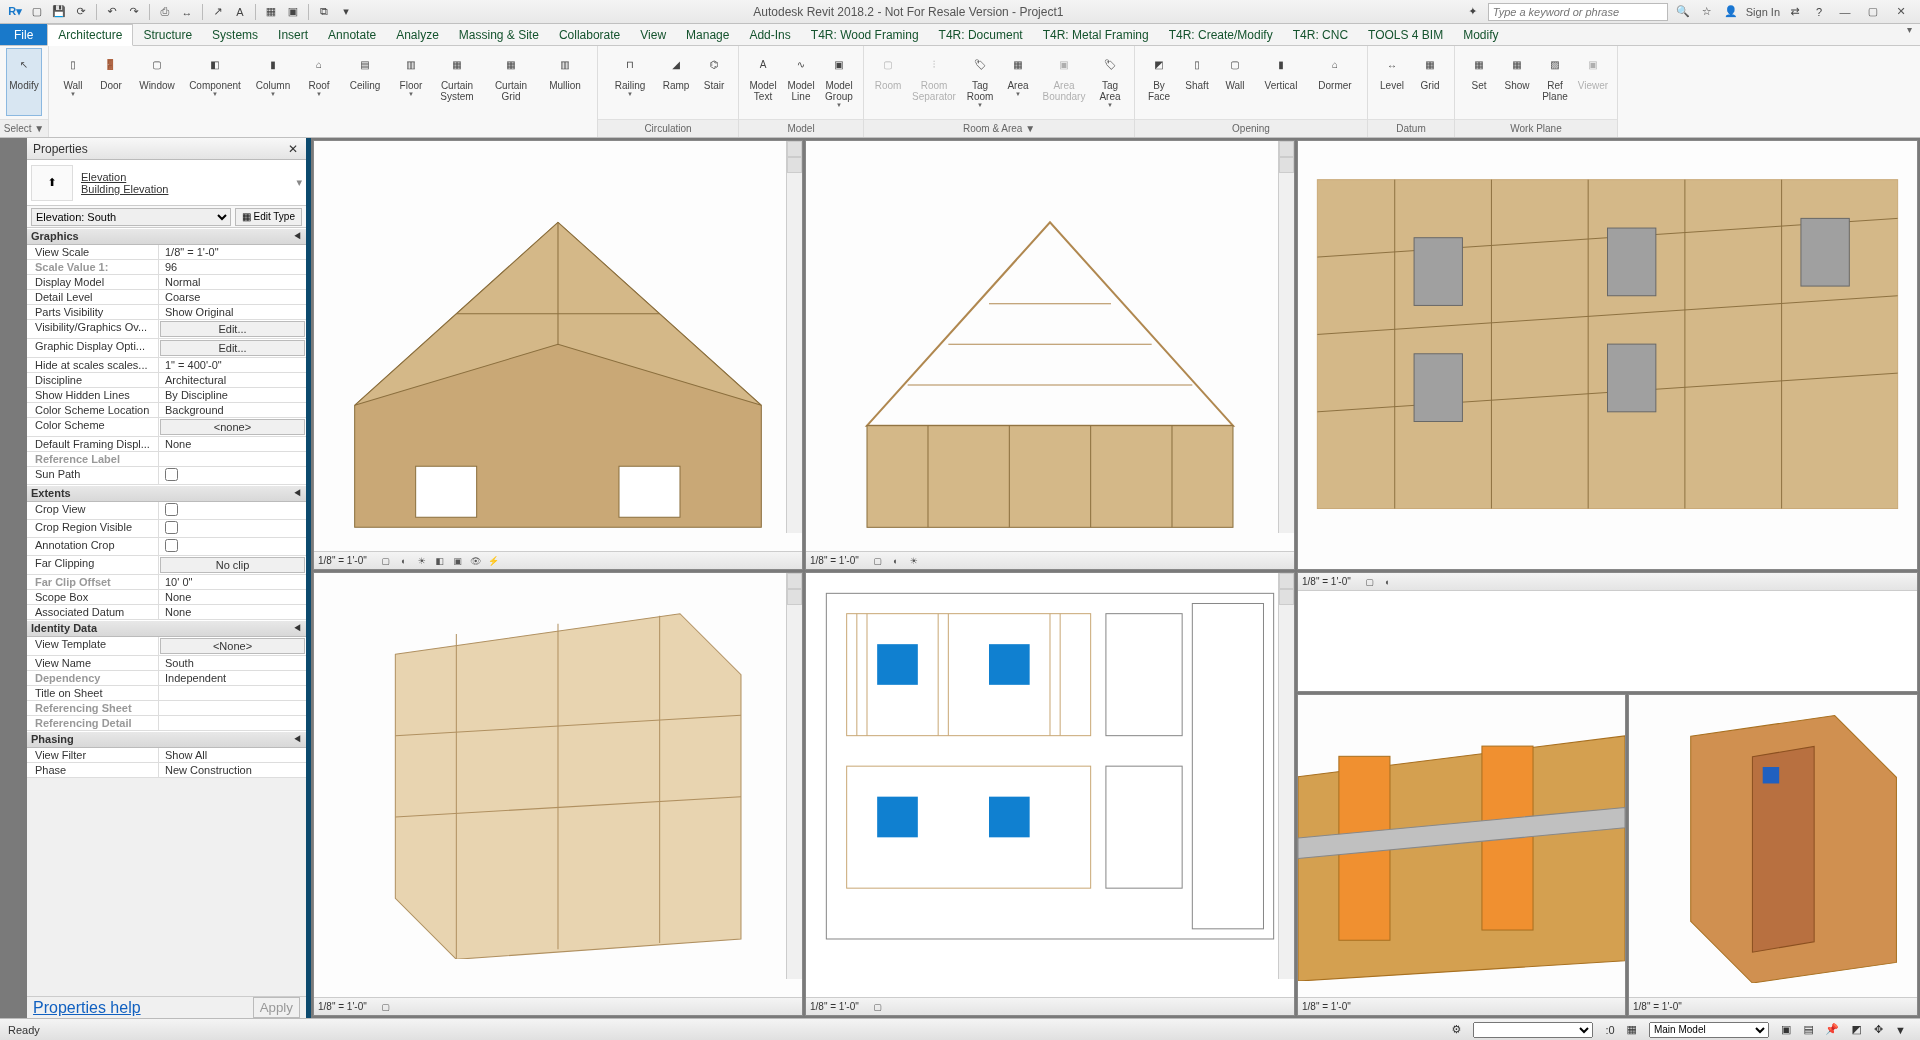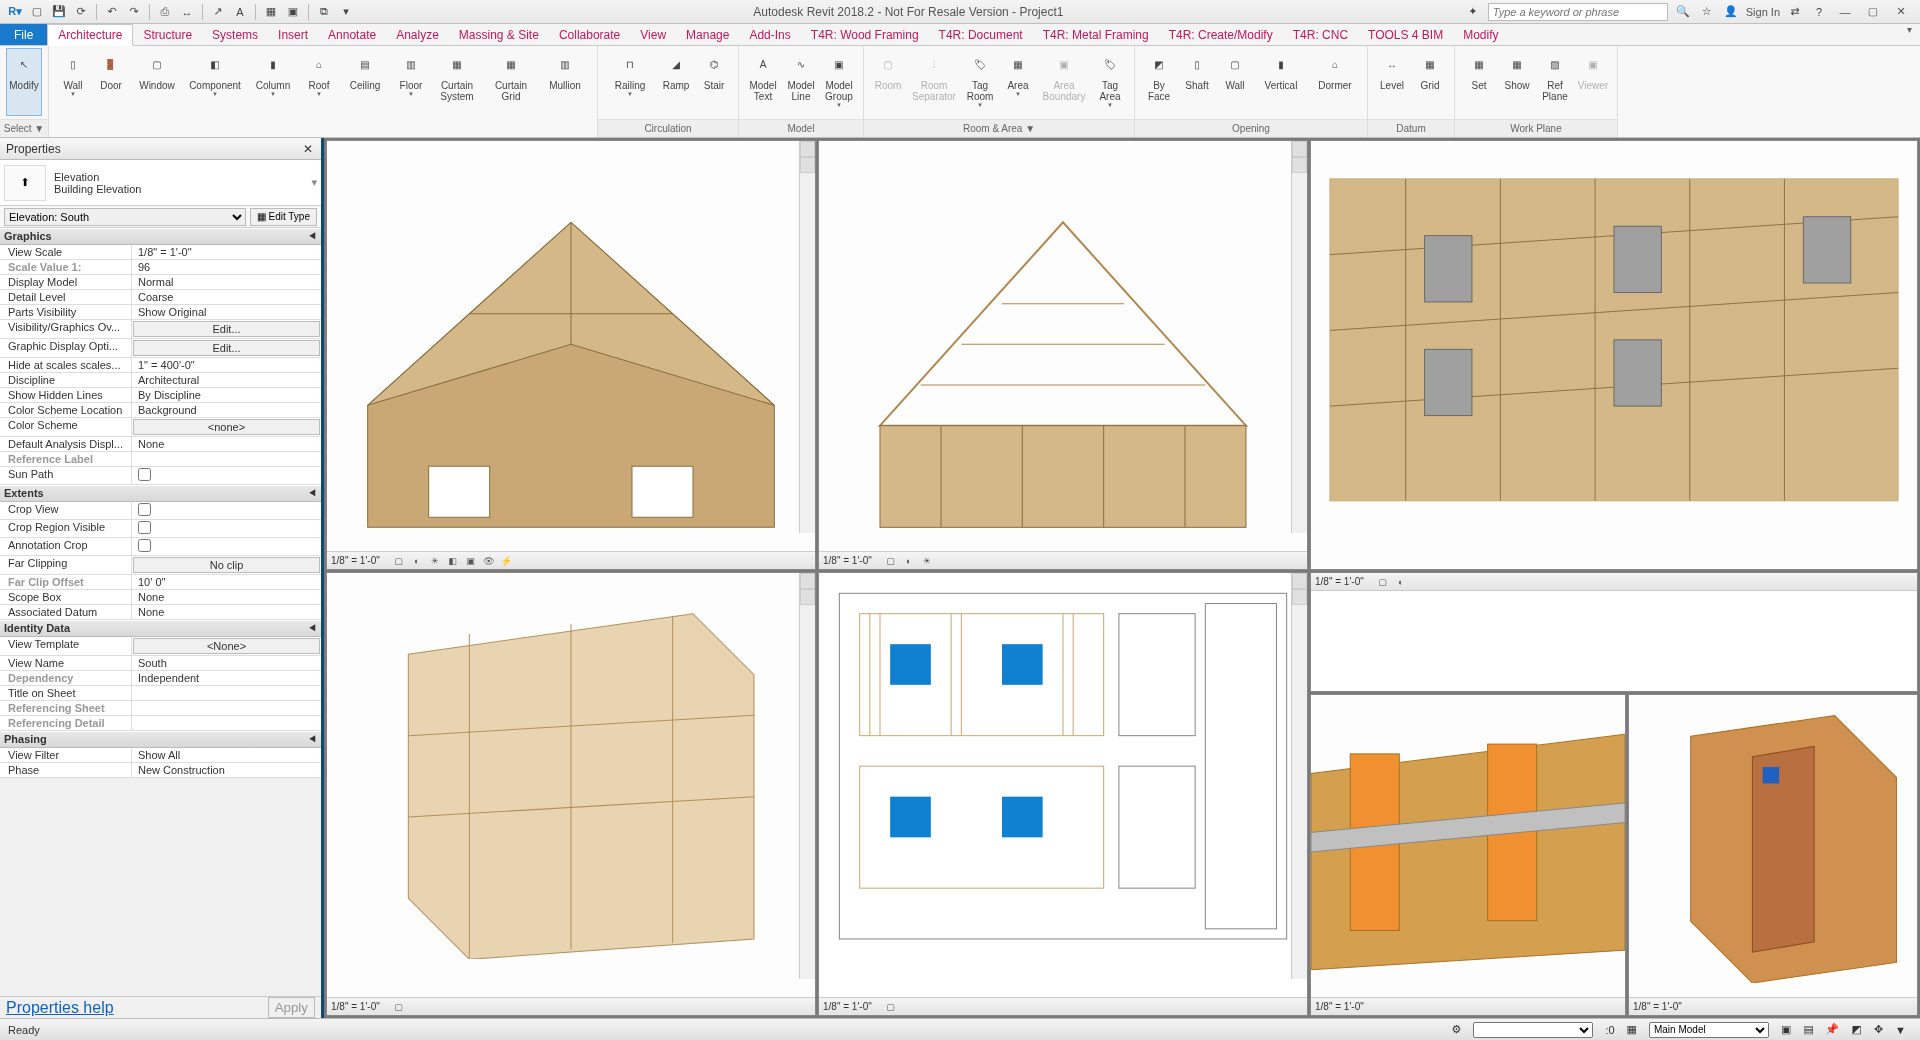--- a/index.html
+++ b/index.html
@@ -11,45 +11,45 @@
 .qat-btn { width: 18px; height: 18px; display: flex; align-items: center; justify-content: center; color: #444; cursor: pointer; }
 .qat-sep { width: 1px; height: 16px; background: #bbb; margin: 0 2px; }
 .title-center { flex: 1; text-align: center; color: #555; font-size: 12px; }
 .title-right { display: flex; align-items: center; gap: 6px; padding: 0 8px; }
 .search-box { width: 180px; height: 18px; border: 1px solid #bbb; background: #fff; font-size: 11px; padding: 0 4px; color: #999; font-style: italic; }
 .win-btn { width: 22px; height: 18px; display: flex; align-items: center; justify-content: center; color: #555; cursor: pointer; }
 
 
 .tabs-row { height: 22px; background: #f4f4f4; display: flex; align-items: stretch; border-bottom: 1px solid #c8c8c8; }
 .file-tab { background: #1979ca; color: #fff; padding: 0 14px; display: flex; align-items: center; font-size: 12px; cursor: pointer; }
-.tab { padding: 0 10px; display: flex; align-items: center; color: #be185d; font-size: 12px; cursor: pointer; }
+.tab { padding: 0 10px; display: flex; align-items: center; color: #14532d; font-size: 12px; cursor: pointer; }
 .tab.active { background: #fff; border: 1px solid #c8c8c8; border-bottom: 1px solid #fff; margin-bottom: -1px; }
 
 
 .ribbon { height: 92px; background: #f8f8f8; border-bottom: 1px solid #c0c0c0; display: flex; }
 .ribbon-group { display: flex; flex-direction: column; border-right: 1px solid #ddd; }
 .ribbon-group-buttons { flex: 1; display: flex; align-items: flex-start; gap: 2px; padding: 2px 6px; }
 .ribbon-group-label { height: 18px; text-align: center; font-size: 10px; color: #666; background: #eee; border-top: 1px solid #e0e0e0; line-height: 18px; }
 .rbtn { display: flex; flex-direction: column; align-items: center; justify-content: flex-start; padding: 2px 4px; width: 52px; height: 68px; cursor: pointer; color: #444; font-size: 10px; text-align: center; line-height: 1.1; }
 .rbtn.narrow { width: 36px; }
 .rbtn.wide { width: 60px; }
 .rbtn .icon { width: 28px; height: 28px; display: flex; align-items: center; justify-content: center; margin-bottom: 2px; }
 .rbtn.selected { background: #d8e6f2; border: 1px solid #8bb8e0; padding: 1px 3px; }
 .dropdown-arrow { font-size: 6px; color: #666; }
 
 
 .content { flex: 1; display: flex; background: #7a7a7a; overflow: hidden; }
 
 
-.props-panel { width: 324px; background: #f0f0f0; border-right: 3px solid #0c4a6e; display: flex; flex-direction: column; }
+.props-panel { width: 284px; background: #f0f0f0; border-right: 5px solid #0c4a6e; display: flex; flex-direction: column; margin-left: 27px; }
 .props-header { height: 22px; background: linear-gradient(to bottom, #f8f8f8, #e4e4e4); border-bottom: 1px solid #bbb; display: flex; align-items: center; padding: 0 6px; font-size: 12px; color: #333; }
 .props-header .close { margin-left: auto; cursor: pointer; width: 14px; text-align: center; }
 .props-type { height: 46px; background: #fff; border-bottom: 1px solid #ccc; display: flex; align-items: center; padding: 4px; gap: 8px; }
 .props-type .thumb { width: 42px; height: 36px; background: #fafafa; border: 1px solid #ddd; display: flex; align-items: center; justify-content: center; }
-.props-type .type-text { flex: 1; font-size: 11px; color: #333; }
+.props-type .type-text { flex: 1; font-size: 11px; color: #333; text-decoration: underline; }
 .props-edit-row { height: 22px; display: flex; align-items: center; background: #f8f8f8; border-bottom: 1px solid #ccc; padding: 0 4px; }
 .props-edit-row select { flex: 1; height: 18px; font-size: 11px; border: 1px solid #bbb; }
 .props-edit-btn { margin-left: 4px; height: 18px; padding: 0 6px; background: #f0f0f0; border: 1px solid #bbb; font-size: 10px; cursor: pointer; display: flex; align-items: center; gap: 2px; }
 .props-grid { flex: 1; overflow-y: auto; font-size: 11px; }
 .prop-section { background: linear-gradient(to bottom, #e8e8e8, #d8d8d8); padding: 1px 4px; font-weight: bold; color: #333; border-top: 1px solid #fff; border-bottom: 1px solid #bbb; display: flex; justify-content: space-between; }
 .prop-row { display: flex; border-bottom: 1px solid #ddd; background: #fff; }
 .prop-name { width: 132px; padding: 1px 8px; color: #333; border-right: 1px solid #ddd; white-space: nowrap; overflow: hidden; text-overflow: ellipsis; }
 .prop-name.dim { color: #999; font-weight: bold; }
 .prop-val { flex: 1; padding: 1px 6px; color: #333; background: #fff; }
 .prop-val.btn { text-align: center; background: #f0f0f0; border: 1px solid #bbb; margin: 1px; cursor: pointer; }
@@ -410,21 +410,21 @@
         </div>
         <div class="prop-row">
           <div class="prop-name">Color Scheme Location</div>
           <div class="prop-val">Background</div>
         </div>
         <div class="prop-row">
           <div class="prop-name">Color Scheme</div>
           <div class="prop-val btn">&lt;none&gt;</div>
         </div>
         <div class="prop-row">
-          <div class="prop-name">Default Analysis Displ...</div>
+          <div class="prop-name">Default Framing Displ...</div>
           <div class="prop-val">None</div>
         </div>
         <div class="prop-row">
           <div class="prop-name dim">Reference Label</div>
           <div class="prop-val"></div>
         </div>
         <div class="prop-row">
           <div class="prop-name">Sun Path</div>
           <div class="prop-val"><input type="checkbox" style=""></div>
         </div>

